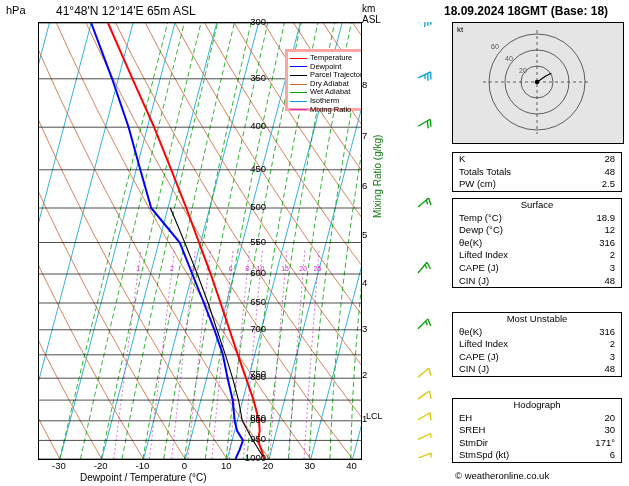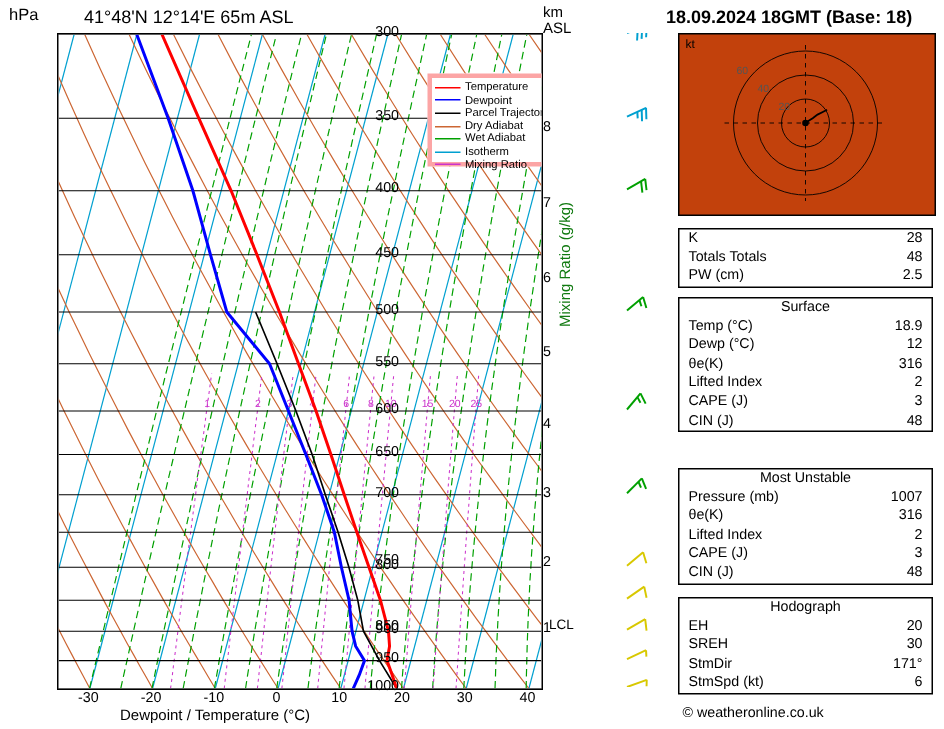--- a/index.html
+++ b/index.html
@@ -25,21 +25,21 @@
   #mixing-label{position:absolute;left:372px;top:218px;font-size:10px;color:#117a11;
      transform:rotate(-90deg);transform-origin:left top;white-space:nowrap;}
 
   
   #legend{position:absolute;left:246px;top:26px;width:110px;height:62px;background:#fff;border:3px solid #fca5a5;
      font-size:7.5px;line-height:8.6px;padding:2px 2px;box-sizing:border-box;}
   #legend .row{display:flex;align-items:center;height:8.6px;}
   #legend .sw{width:17px;height:0;border-top:1.4px solid #000;margin-right:3px;flex:none;}
 
   
-  #hodo-box{position:absolute;left:452px;top:22px;width:170px;height:120px;border:1px solid #000;background:#c2410c;}
+  #hodo-box{position:absolute;left:452px;top:22px;width:170px;height:120px;border:1px solid #000;background:#e5e5e5;}
   #hodo-kt{position:absolute;left:4px;top:2px;font-size:8px;color:#000;}
 
   
   .panel{position:absolute;left:452px;width:170px;border:1px solid #000;background:#fff;font-size:9.5px;color:#000;box-sizing:border-box;}
   .panel .line{display:flex;justify-content:space-between;padding:0 6px;height:12.6px;line-height:12.6px;}
   .panel .hdr{text-align:center;height:12.6px;line-height:12.6px;}
   #panel-top{top:152px;}
   #panel-surface{top:198px;}
   #panel-mu{top:312px;}
   #panel-hodo{top:398px;}
@@ -369,24 +369,20 @@
       </div>
     <div class="line">
         <span>CIN (J)</span>
         <span>48</span>
       </div>
   </div>
 
   <div class="panel" id="panel-mu">
     <div class="hdr">Most Unstable</div>
     <div class="line">
-        <span>Pressure (mb)</span>
-        <span>1007</span>
-      </div>
-    <div class="line">
         <span>θe(K)</span>
         <span>316</span>
       </div>
     <div class="line">
         <span>Lifted Index</span>
         <span>2</span>
       </div>
     <div class="line">
         <span>CAPE (J)</span>
         <span>3</span>

